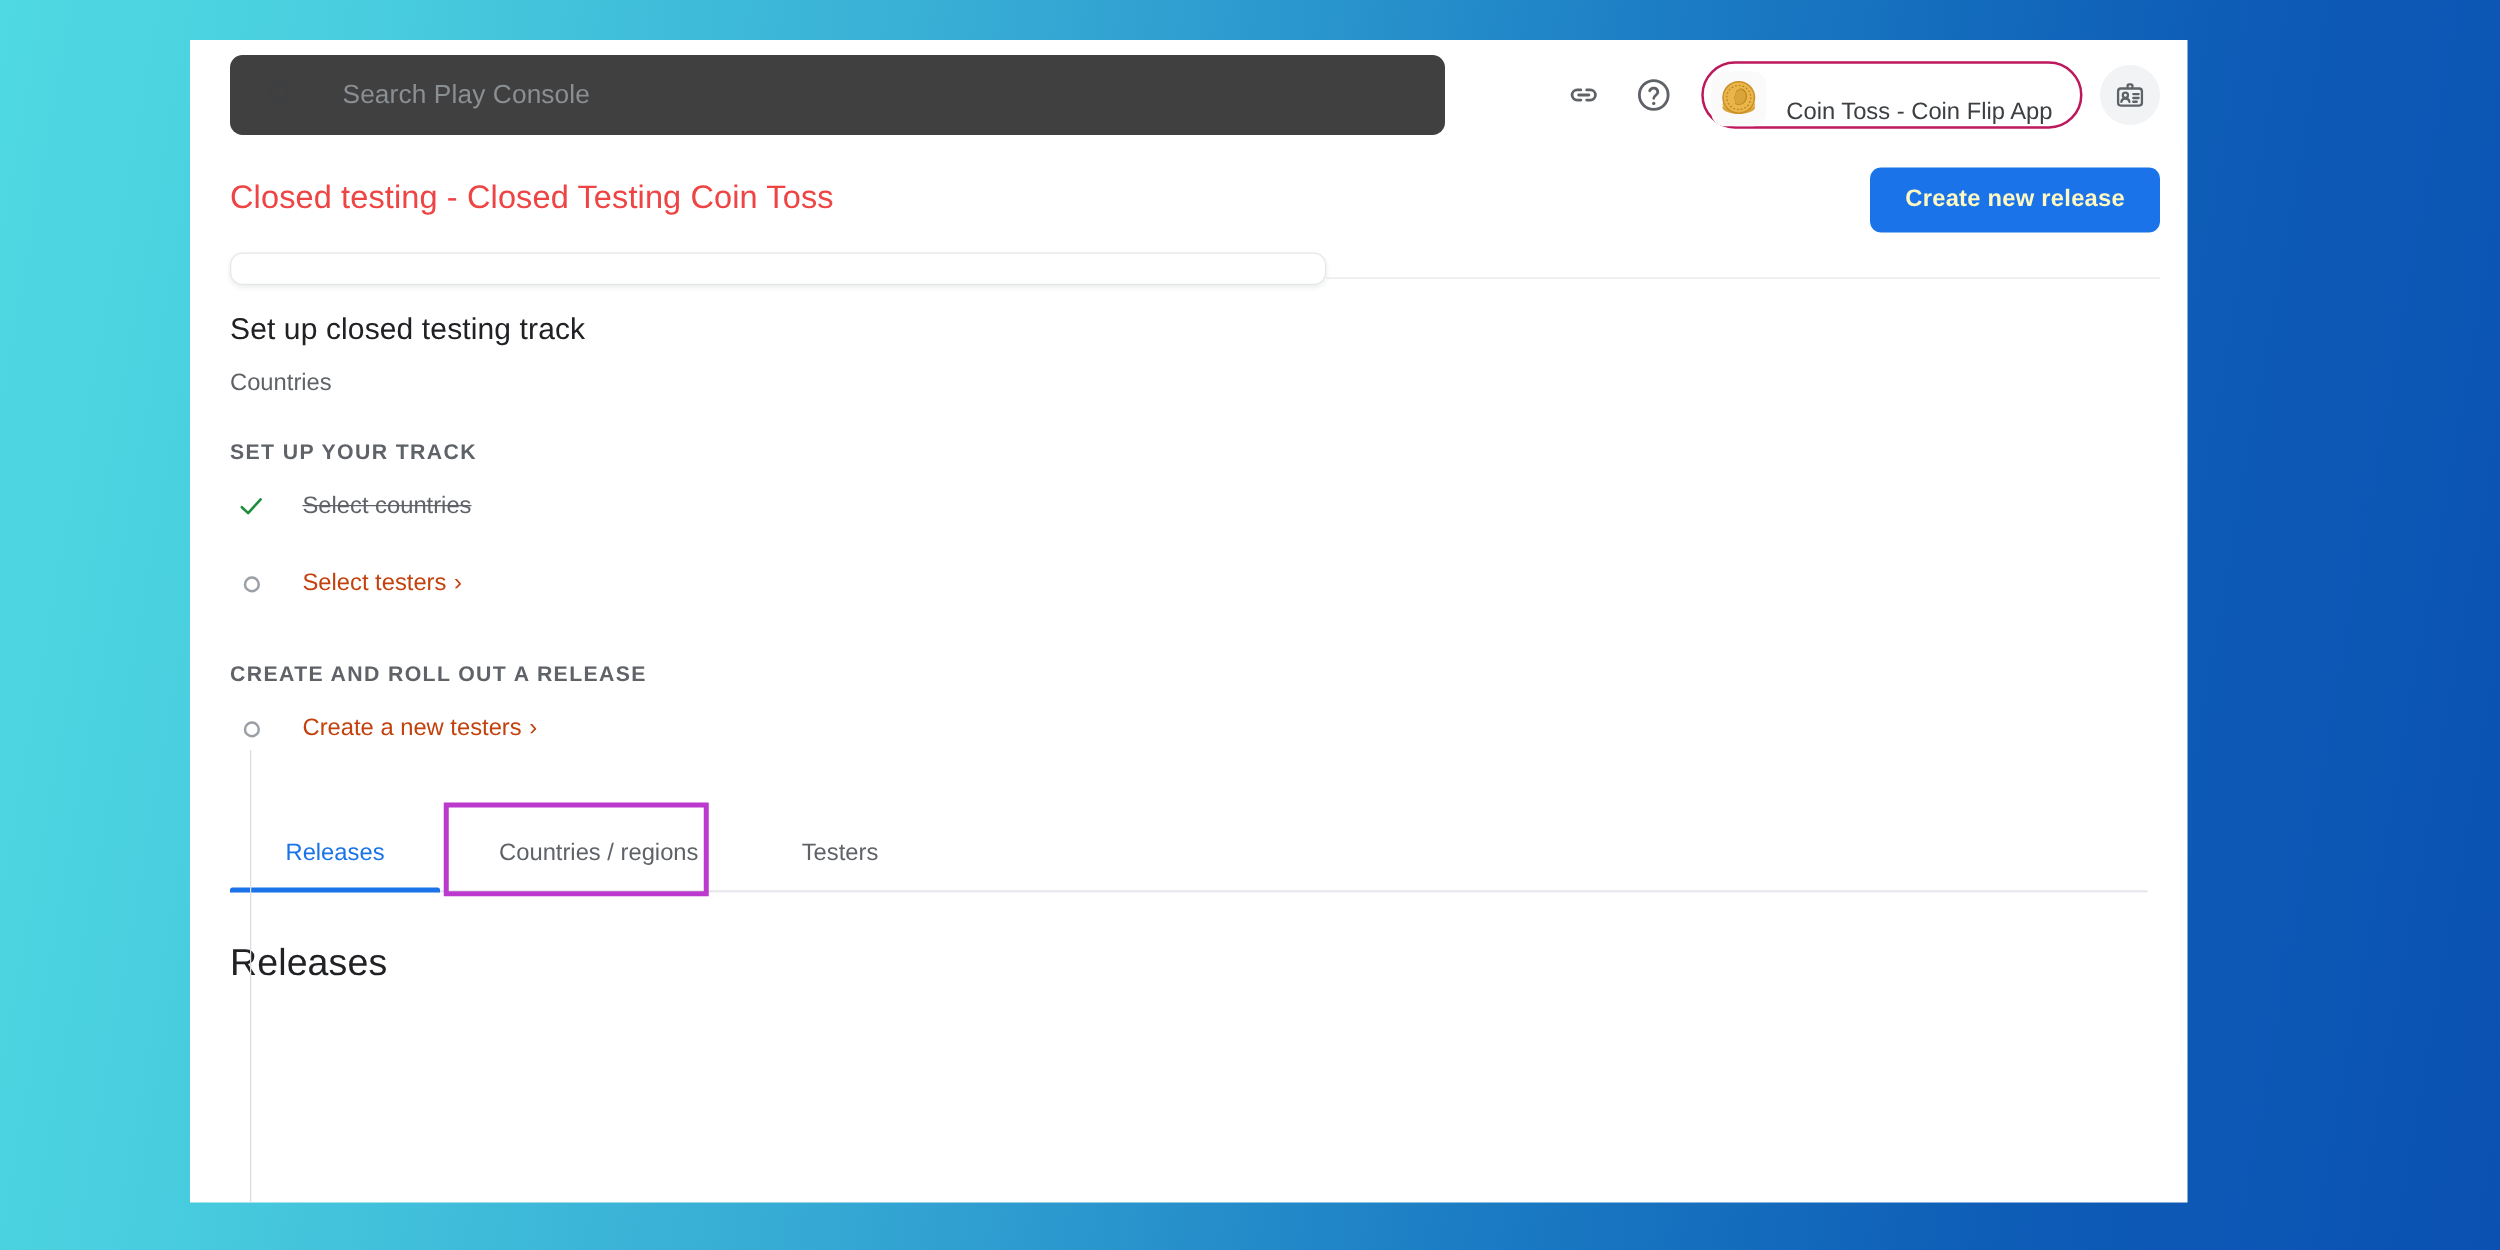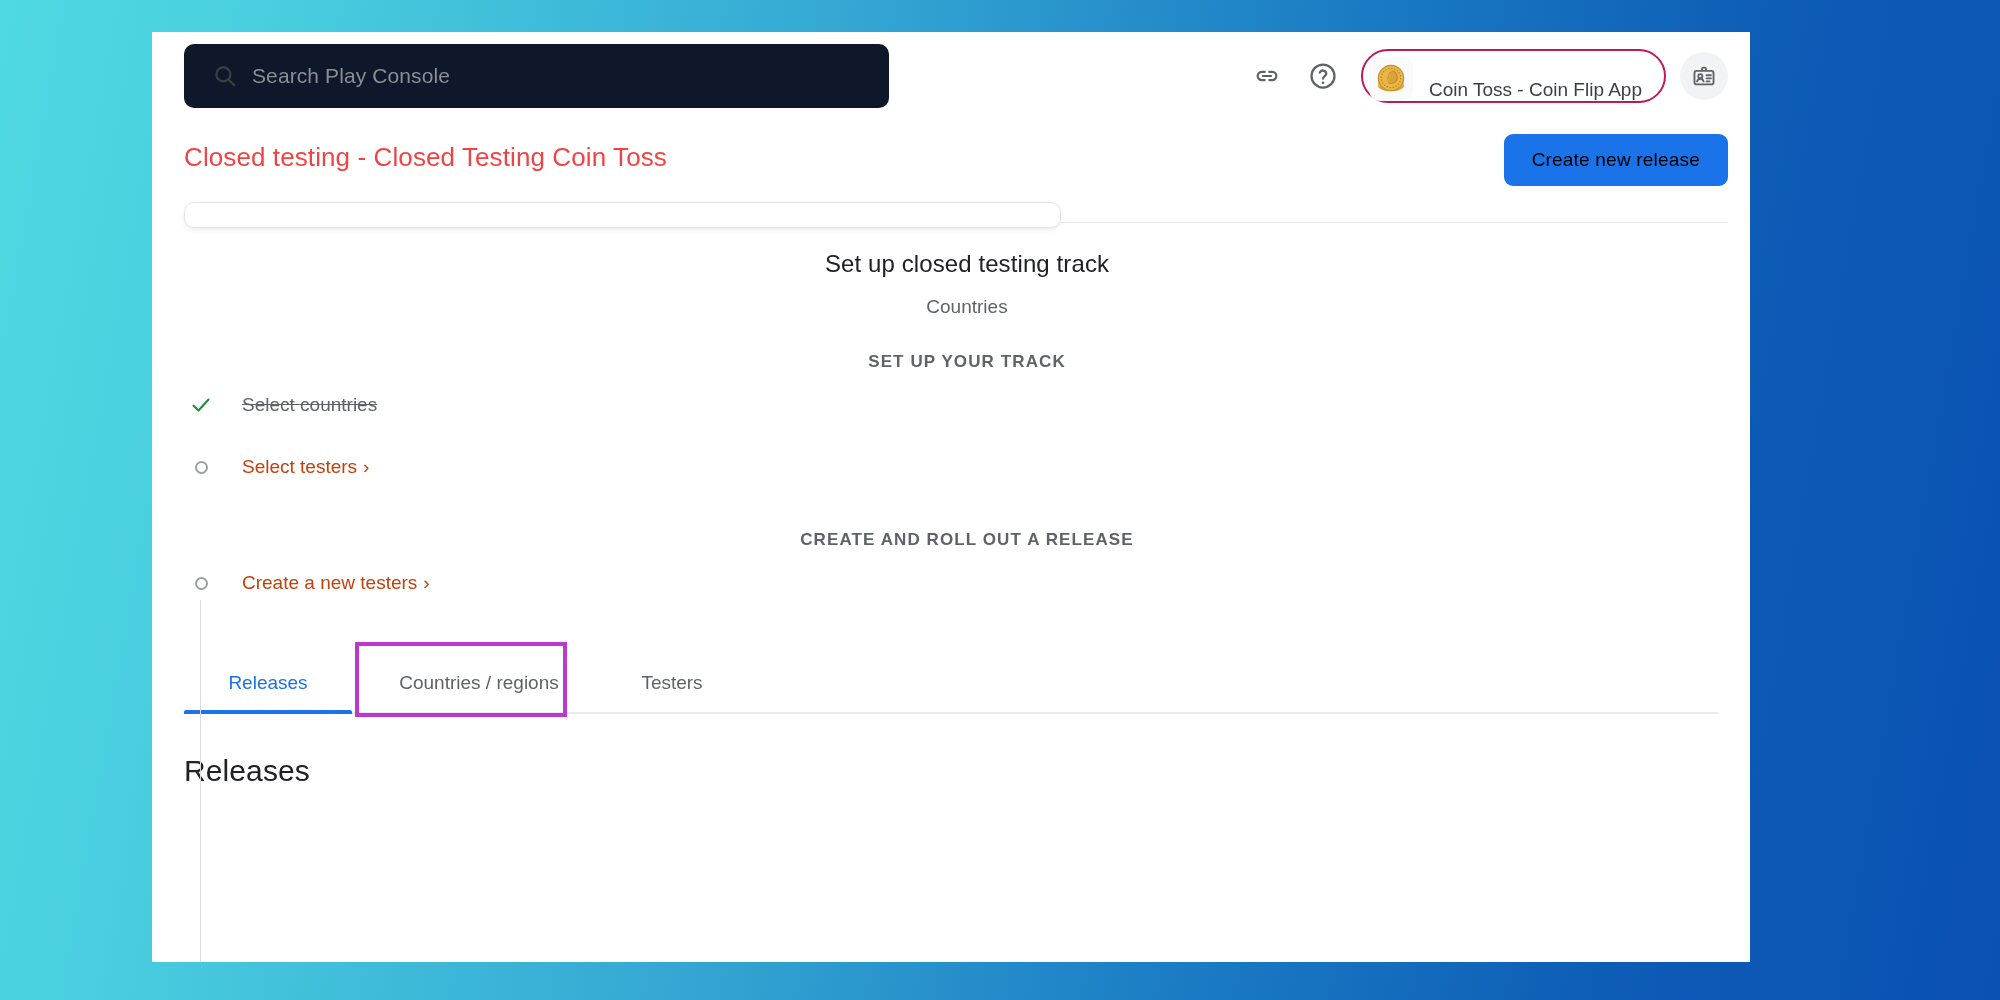--- a/index.html
+++ b/index.html
@@ -25,26 +25,26 @@
 
   
   #topbar {
     position:relative;
     height:104px;
     width:100%;
   }
   #search-box {
     position:absolute;
     left:32px; top:12px;
-    width:705px; height:64px;
-    background:#0f172a;
+    width:972px; height:64px;
+    background:#404040;
     border-radius:10px;
     display:flex; align-items:center;
     padding-left:28px;
-    gap:14px;
+    gap:36px;
     cursor:text;
   }
   #search-box .ico { flex:0 0 auto; display:flex; }
   #search-placeholder {
     font-size:21px;
     color:#8a8f94;
     letter-spacing:.1px;
   }
 
   #topbar-right {
@@ -106,23 +106,23 @@
     font-size:26px;
     color:#ef4444;
     letter-spacing:.1px;
   }
   #create-release-btn {
     position:absolute;
     right:22px; top:-2px;
     height:52px;
     padding:0 28px;
     background:#1a73e8;
-    color:#000000;
-    font-size:19px;
-    font-weight:normal;
+    color:#fef9c3;
+    font-size:19px;
+    font-weight:bold;
     border:none;
     border-radius:9px;
     cursor:pointer;
     letter-spacing:.2px;
     font-family:"Liberation Sans", sans-serif;
   }
 
   
   #card-edge-wrap {
     position:relative;
@@ -141,21 +141,20 @@
     position:absolute;
     left:909px; top:20px;
     right:22px; height:1px;
     background:#e6e8ea;
   }
 
   
   #setup {
     position:relative;
     padding:22px 0 0 32px;
-    text-align:center;
   }
   #setup-title {
     font-size:24px;
     color:#202124;
     letter-spacing:.1px;
   }
   #setup-status {
     margin-top:18px;
     font-size:19px;
     color:#5f6368;

